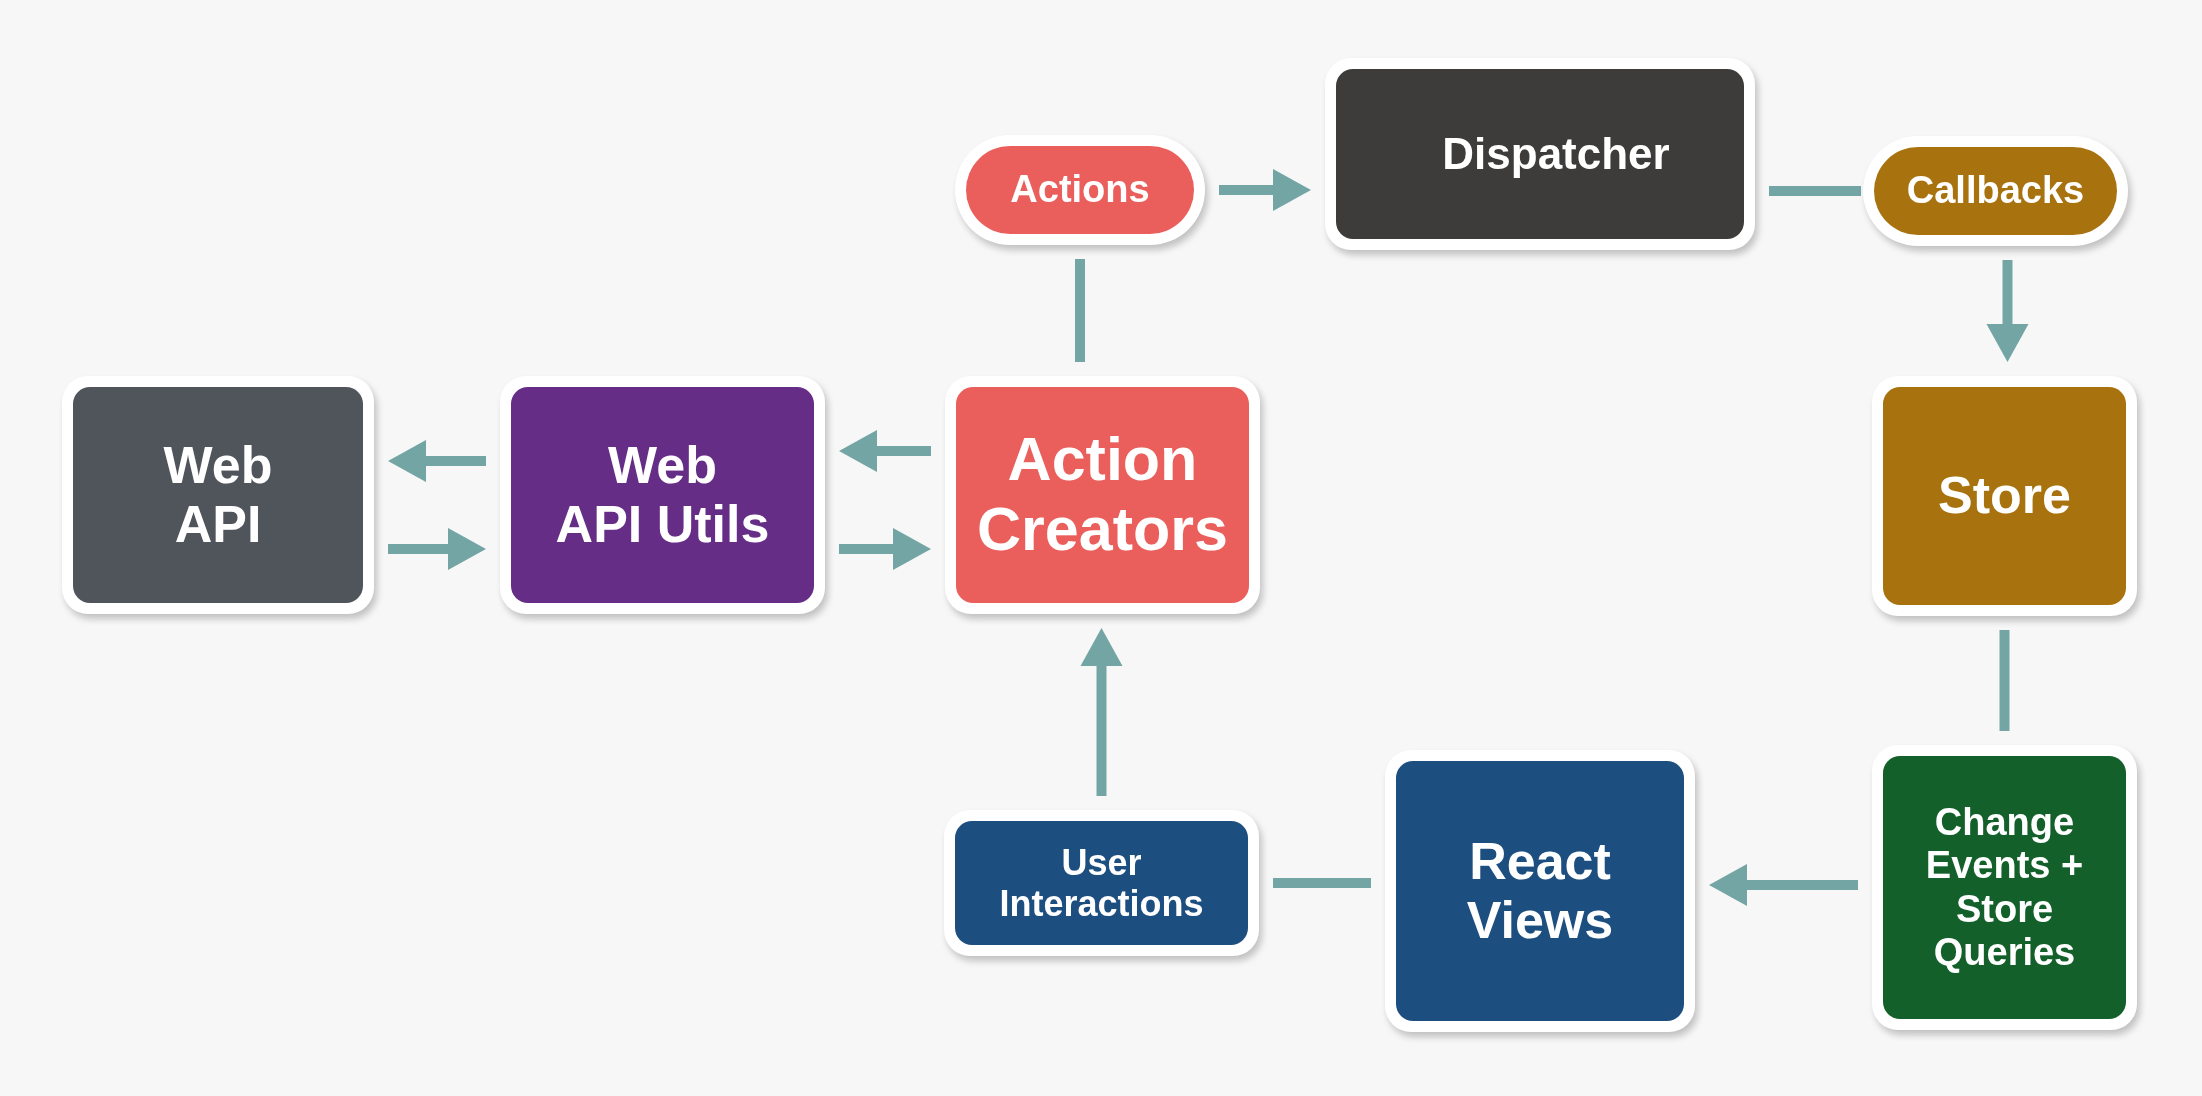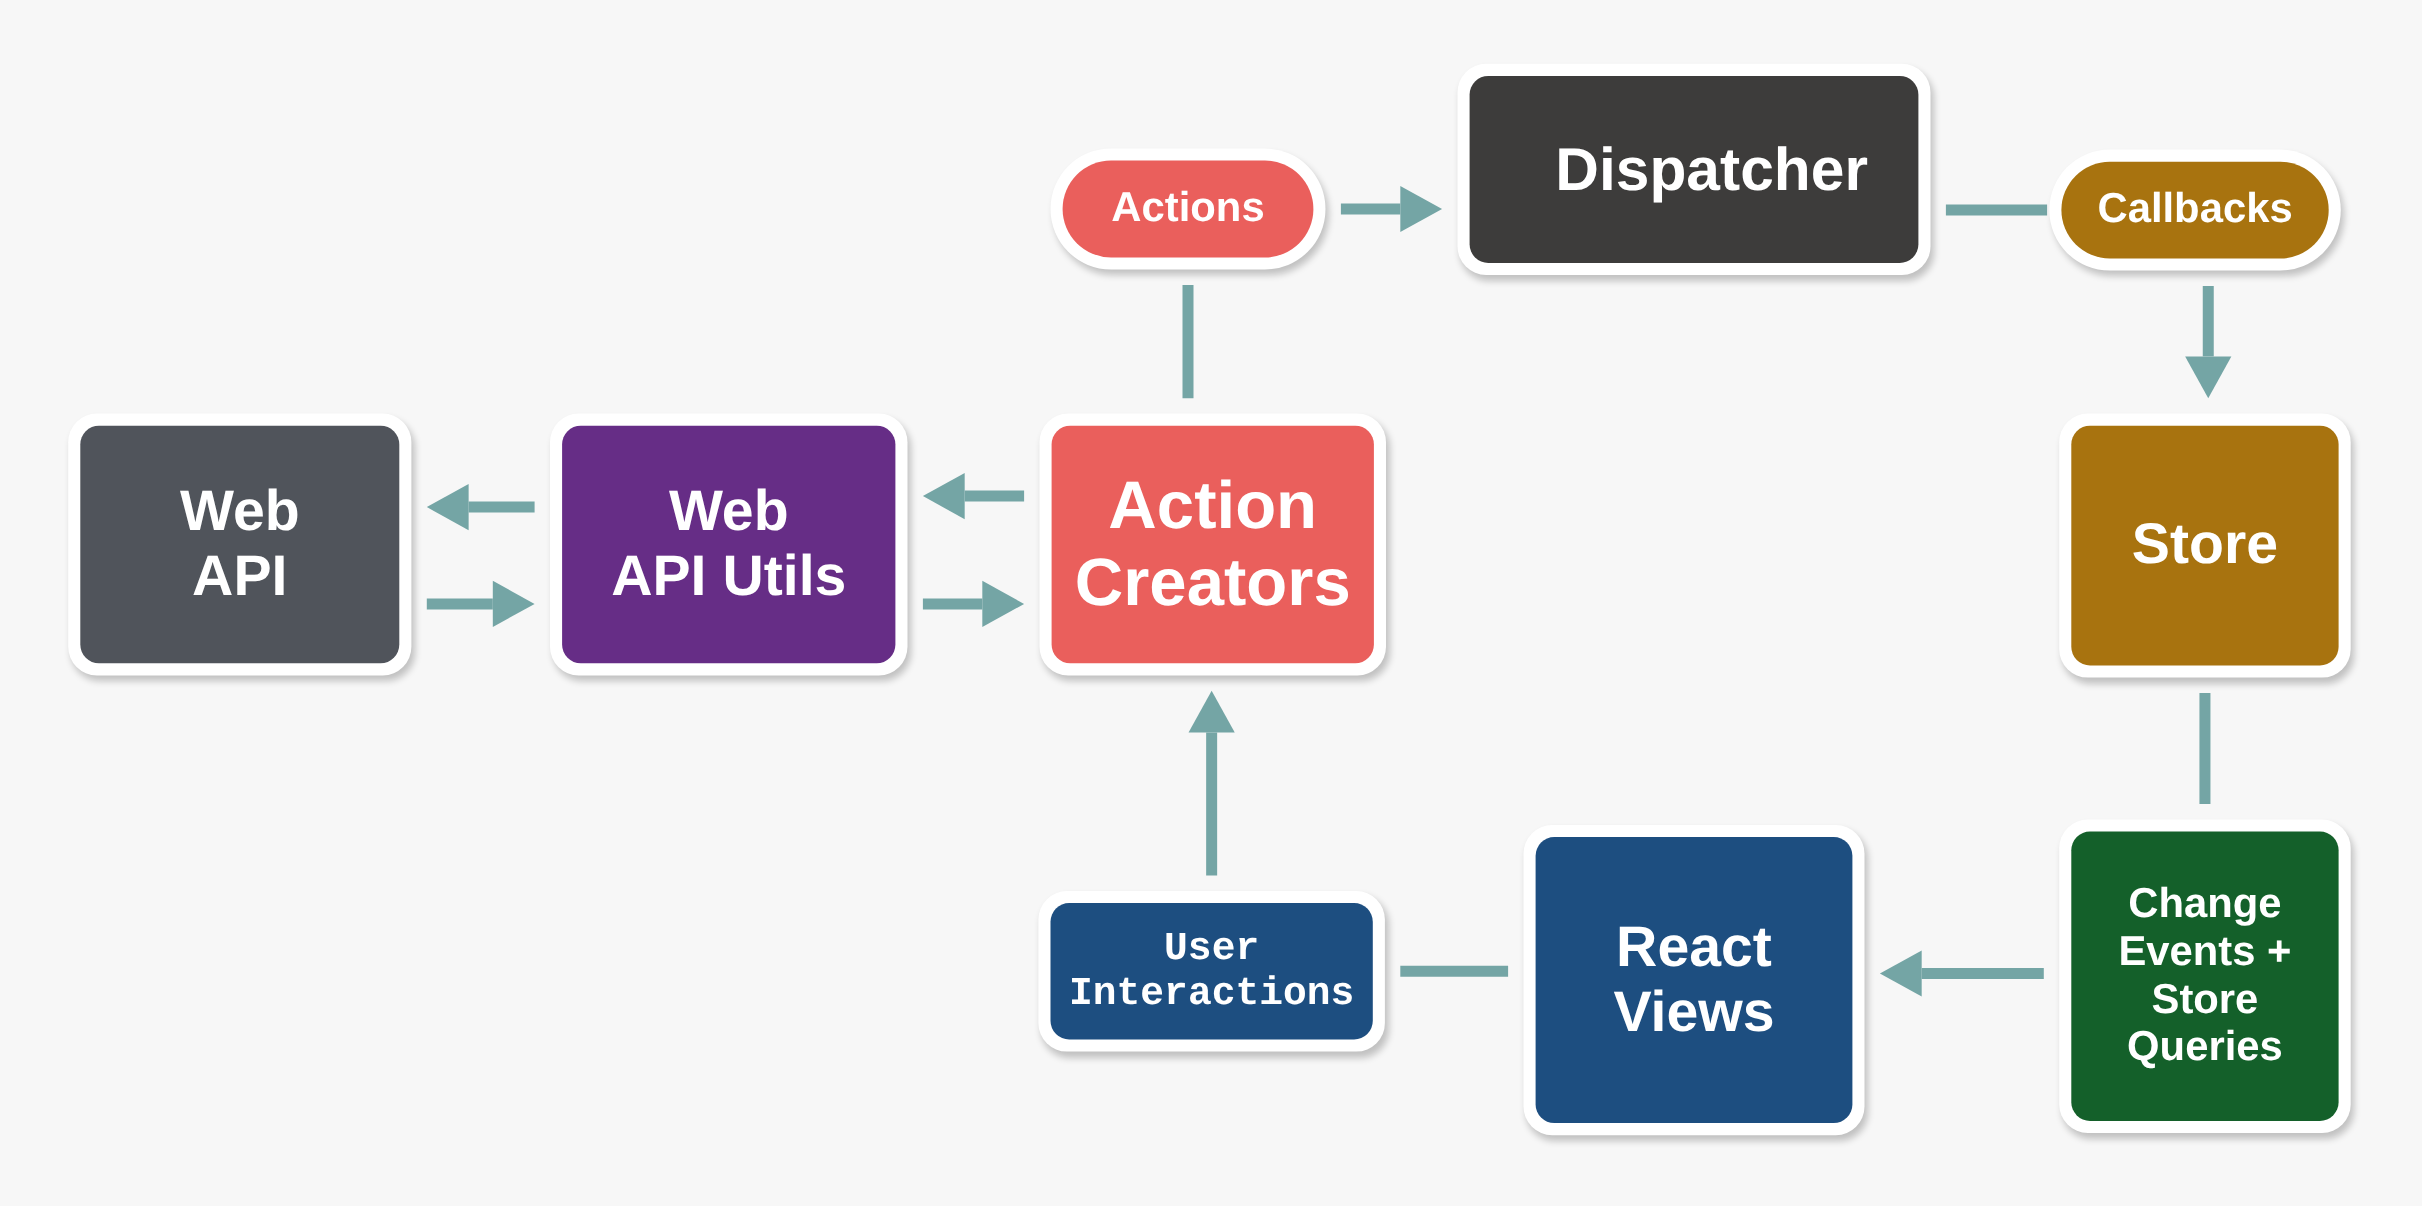--- a/index.html
+++ b/index.html
@@ -78,40 +78,40 @@
       <polygon points="388,461 426,440 426,482" fill="#74a5a5"></polygon>
       <line x1="388" y1="549" x2="448" y2="549" stroke="#74a5a5" stroke-width="10"></line>
       <polygon points="486,549 448,528 448,570" fill="#74a5a5"></polygon>
       <line x1="839" y1="549" x2="893" y2="549" stroke="#74a5a5" stroke-width="10"></line>
       <polygon points="931,549 893,528 893,570" fill="#74a5a5"></polygon>
     </svg>
 <div class="node pill" style="left: 955px; top: 135px; width: 250px; height: 110px; background: rgb(255, 255, 255); justify-content: flex-end;">
       <div class="fill" style="background: rgb(234, 95, 92); font-size: 38px;"><span>Actions</span></div>
     </div>
     <div class="node" style="left: 1325px; top: 58px; width: 430px; height: 192px; background: rgb(255, 255, 255);">
-      <div class="fill" style="background: rgb(61, 60, 59); font-size: 55px; padding-left: 32px;"><span>Dispatcher</span></div>
+      <div class="fill" style="background: rgb(61, 60, 59); font-size: 44px; padding-left: 32px;"><span>Dispatcher</span></div>
     </div>
     <div class="node pill" style="left: 1863px; top: 136px; width: 265px; height: 110px; background: rgb(255, 255, 255);">
       <div class="fill" style="background: rgb(168, 115, 15); font-size: 38px;"><span>Callbacks</span></div>
     </div>
     <div class="node" style="left: 1872px; top: 376px; width: 265px; height: 240px; background: rgb(255, 255, 255);">
       <div class="fill" style="background: rgb(168, 115, 15); font-size: 52px;"><span>Store</span></div>
     </div>
     <div class="node" style="left: 1872px; top: 745px; width: 265px; height: 285px; background: rgb(255, 255, 255);">
       <div class="fill" style="background: rgb(20, 96, 42); font-size: 38px; text-align: center;"><span>Change
 Events +
 Store
 Queries</span></div>
     </div>
     <div class="node" style="left: 1385px; top: 750px; width: 310px; height: 282px; background: rgb(255, 255, 255);">
       <div class="fill" style="background: rgb(29, 78, 128); font-size: 52px;"><span>React
 Views</span></div>
     </div>
     <div class="node" style="left: 944px; top: 810px; width: 315px; height: 146px; background: rgb(255, 255, 255);">
-      <div class="fill" style="background: rgb(29, 78, 128); font-size: 36px; font-family: Liberation Mono, monospace;"><span>User
+      <div class="fill" style="background: rgb(29, 78, 128); font-size: 36px;"><span>User
 Interactions</span></div>
     </div>
     <div class="node" style="left: 945px; top: 376px; width: 315px; height: 238px; background: rgb(255, 255, 255);">
       <div class="fill" style="background: rgb(234, 95, 92); font-size: 61px;"><span>Action
 Creators</span></div>
     </div>
     <div class="node" style="left: 500px; top: 376px; width: 325px; height: 238px; background: rgb(255, 255, 255);">
       <div class="fill" style="background: rgb(102, 45, 134); font-size: 52px;"><span>Web
 API Utils</span></div>
     </div>

